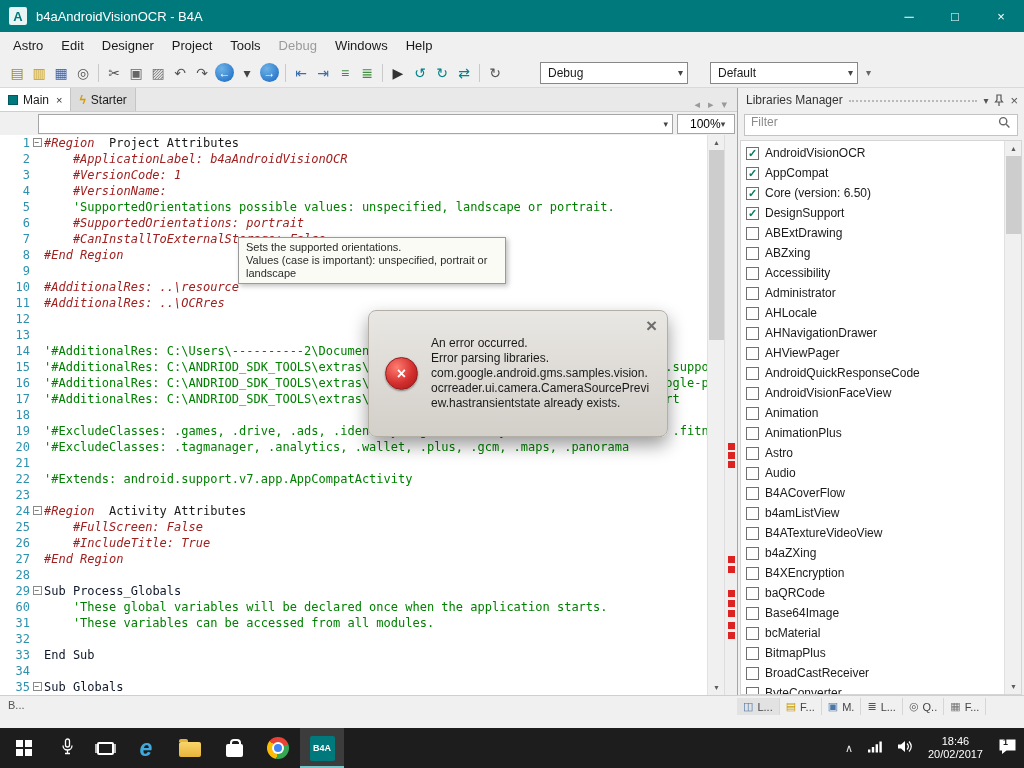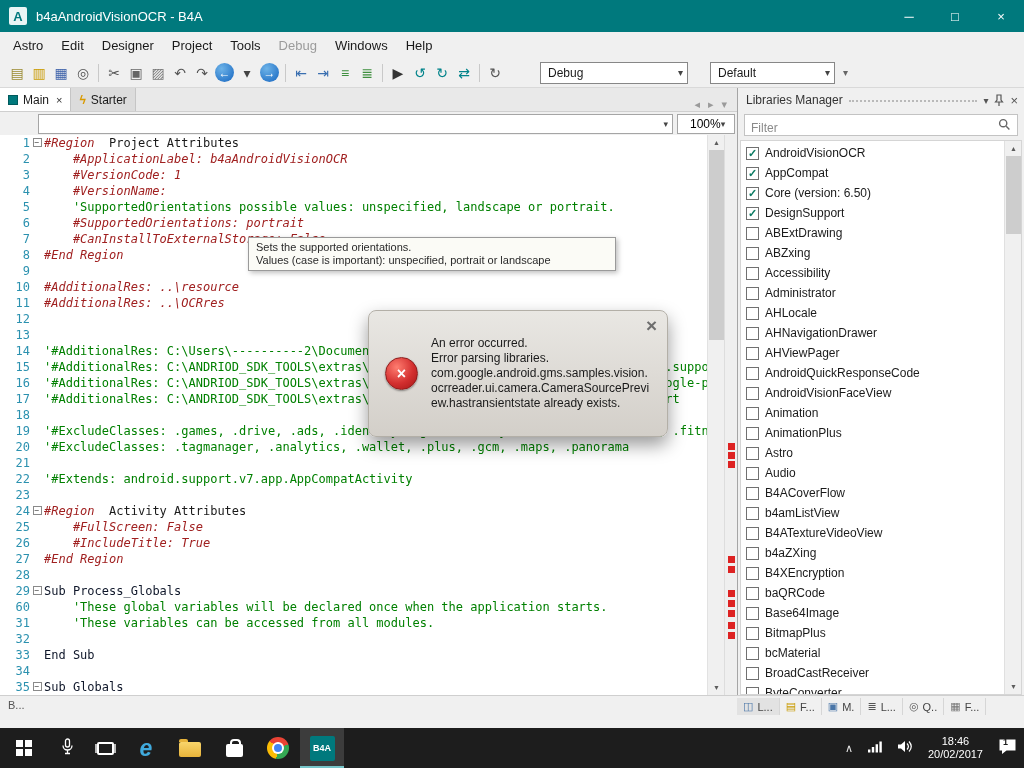--- a/index.html
+++ b/index.html
@@ -21,21 +21,21 @@
   
   .toolbar { position:absolute; top:58px; left:0; right:0; height:30px; background:#f0f0f0; border-bottom:1px solid #d9d9d9; display:flex; align-items:center; padding-left:6px; }
   .tbicons { display:flex; align-items:center; }
   .tbic { width:22px; height:22px; display:flex; align-items:center; justify-content:center; font-size:14px; border-radius:2px; }
   .tbsep { width:1px; height:18px; background:#c9c9c9; margin:0 4px; }
   .tbcircle { width:19px; height:19px; margin:0 2px; border-radius:50%; background:radial-gradient(circle at 35% 30%, #6db3e8, #1565c0); color:#fff; font-size:12px; display:flex; align-items:center; justify-content:center; }
   .combo { height:22px; background:#fff; border:1px solid #878787; display:flex; align-items:center; font-size:12px; color:#1a1a1a; padding:0 4px 0 7px; }
   .combo .val { flex:1; }
   .combo .caret { color:#444; font-size:10px; margin-left:8px; }
   .combo.mode { width:148px; margin-left:34px; }
-  .combo.conf { width:125px; margin-left:22px;gap:48px; }
+  .combo.conf { width:148px; margin-left:22px;gap:48px; }
   .tbmore { margin-left:8px; font-size:10px; color:#666; }
 
   
   .mainrow { position:absolute; top:88px; left:0; height:607px; right:0; display:flex; }
   .editorpane { flex:1; display:flex; flex-direction:column; min-width:0; position:relative; background:#fff; }
 
   .tabstrip { height:24px; background:#e9e9e9; display:flex; align-items:flex-end; border-bottom:1px solid #cfcfcf; }
   .tab { height:23px; display:flex; align-items:center; gap:5px; padding:0 8px; font-size:12px; color:#1a1a1a; background:#dcdcdc; border-right:1px solid #c5c5c5; }
   .tab.active { background:#fff; }
   .tabico-main { width:10px; height:10px; background:#00797d; border:1px solid #005a5d; }
@@ -64,37 +64,37 @@
   .seg.bold{ color:#0f172a; font-weight:normal; }
 
   .vscroll { width:17px; flex:none; background:#f0f0f0; position:relative; border-left:1px solid #e2e2e2; }
   .sarrow { position:absolute; left:0; width:17px; height:15px; display:flex; align-items:center; justify-content:center; font-size:7px; color:#5c5c5c; }
   .sarrow.up { top:0; } .sarrow.dn { bottom:0; }
   .sthumb { position:absolute; left:1px; width:15px; background:#cdcdcd; top:15px; height:190px; }
   .markcol { width:13px; flex:none; background:#efefef; border-left:1px solid #ddd; position:relative; }
   .chmark { position:absolute; left:3px; width:7px; height:7px; background:#d22; }
 
   
-  .tooltip { position:absolute; left:248px; top:237px; width:368px; background:#fbfbf6; border:1px solid #9a9a9a; box-shadow:2px 2px 5px rgba(0,0,0,.25); padding:3px 7px; z-index:5; font-size:11px; color:#2a2a2a; line-height:13px; }
+  .tooltip { position:absolute; left:238px; top:237px; width:268px; background:#fbfbf6; border:1px solid #9a9a9a; box-shadow:2px 2px 5px rgba(0,0,0,.25); padding:3px 7px; z-index:5; font-size:11px; color:#2a2a2a; line-height:13px; }
 
   
   .dialog { position:absolute; left:368px; top:310px; width:300px; height:127px; background:linear-gradient(#e9e7e3,#d3cfc9); border:1px solid #b3afa7; border-radius:8px; box-shadow:0 8px 18px rgba(0,0,0,.4); z-index:10; }
   .dlgclose { position:absolute; top:6px; right:10px; font-size:19px; font-weight:bold; color:#6e6e6e; line-height:18px; }
   .dlgbody { display:flex; align-items:center; gap:13px; padding:12px 14px 12px 16px; height:100%; }
   .erricon { width:33px; height:33px; flex:none; border-radius:50%; background:radial-gradient(circle at 35% 30%, #ff7d70, #d32f2f 55%, #a31515); border:1px solid #8e1d1d; color:#fff; font-weight:bold; font-size:16px; display:flex; align-items:center; justify-content:center; box-shadow:0 1px 2px rgba(0,0,0,.4); }
   .dlgtext { font-size:12px; color:#1a1a1a; line-height:15px; width:238px; word-break:break-all; }
 
   
   .libpanel { width:287px; flex:none; background:#f0f0f0; border-left:1px solid #a5a5a5; display:flex; flex-direction:column; }
   .libhead { height:24px; display:flex; align-items:center; padding:0 6px 0 8px; gap:6px; }
   .libtitle { font-size:12px; color:#333; white-space:nowrap; }
   .grip { flex:1; border-top:2px dotted #b9b9b9; margin-top:2px; }
   .libbtn { color:#555; font-size:10px; display:flex; align-items:center; }
   .filterrow { padding:2px 6px 4px 6px; }
-  .filterbox { height:22px; background:#fff; border:1px solid #c3c3c3; display:flex; align-items:flex-end; padding:0 6px; }
+  .filterbox { height:22px; background:#fff; border:1px solid #c3c3c3; display:flex; align-items:flex-start; padding:0 6px; }
   .filtertext { flex:1; font-size:12px; color:#8a8a8a; }
   .liblist { flex:1; background:#fff; border:1px solid #d5d5d5; margin:0 2px; overflow:hidden; position:relative; padding-top:2px; }
   .librow { height:20px; display:flex; align-items:center; gap:6px; padding-left:5px; }
   .cb { width:13px; height:13px; flex:none; background:#fff; border:1px solid #707070; font-size:11px; font-weight:bold; color:#0c7b63; display:flex; align-items:center; justify-content:center; line-height:11px; }
   .libname { font-size:12px; color:#1a1a1a; white-space:nowrap; }
   .libscroll { position:absolute; right:0; top:0; bottom:0; width:17px; background:#f0f0f0; border-left:1px solid #e0e0e0; }
   .libscroll .sthumb { top:15px; height:78px; }
 
   
   .bottomstrip { position:absolute; top:695px; left:0; right:0; height:33px; background:#f0f0f0; border-top:1px solid #cfcfcf; display:flex; align-items:flex-start; }
@@ -407,25 +407,25 @@
           <div class="librow">
             <span class="cb"></span>
             <span class="libname">baQRCode</span>
           </div>
           <div class="librow">
             <span class="cb"></span>
             <span class="libname">Base64Image</span>
           </div>
           <div class="librow">
             <span class="cb"></span>
+            <span class="libname">bcMaterial</span>
+          </div>
+          <div class="librow">
+            <span class="cb"></span>
             <span class="libname">BitmapPlus</span>
-          </div>
-          <div class="librow">
-            <span class="cb"></span>
-            <span class="libname">bcMaterial</span>
           </div>
           <div class="librow">
             <span class="cb"></span>
             <span class="libname">BroadCastReceiver</span>
           </div>
           <div class="librow">
             <span class="cb"></span>
             <span class="libname">ByteConverter</span>
           </div>
           <div class="libscroll">

